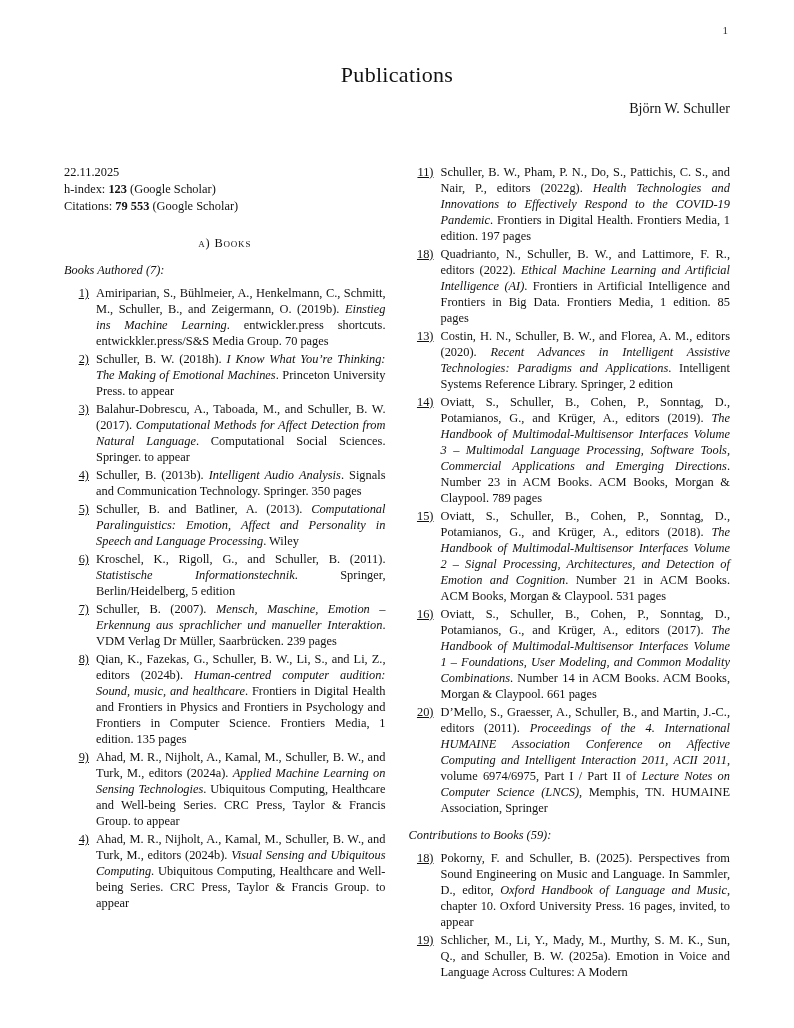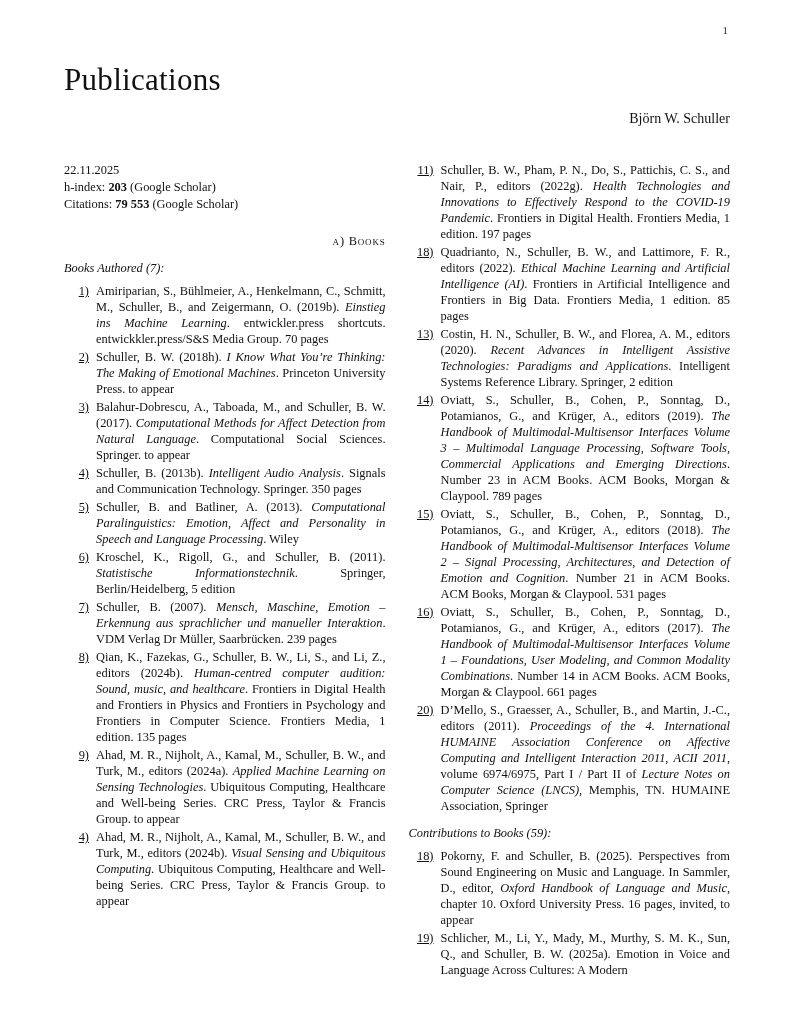--- a/index.html
+++ b/index.html
@@ -12,46 +12,47 @@
     color:#111111;
     font-family:"Liberation Serif", "DejaVu Serif", serif;
     padding:22px 64px 0 64px;
     overflow:hidden;
   }
   .page-number {
     position:absolute; top:24px; right:66px;
     font-size:11px; color:#333;
   }
   .doc-title {
-    font-size:31px;
+    text-align:center;
+    font-size:22px;
     font-weight:400;
     margin-top:40px;
     letter-spacing:0.3px;
   }
   .doc-author {
     text-align:right;
     font-size:14px;
     margin-top:13px;
   }
   .columns {
     display:flex;
     gap:23px;
-    margin-top:35px;
+    margin-top:47px;
   }
   .col {
     flex:1 1 0;
     min-width:0;
     font-size:12.4px;
     line-height:1.29;
   }
   .meta { margin-bottom:20px; }
   .meta-line { line-height:1.38; }
   .bold { font-weight:bold; }
   .section-heading {
-    text-align:right;
+    text-align:center;
     font-variant:small-caps;
     letter-spacing:0.8px;
     margin:6px 0 9px 0;
   }
   .subheading {
     font-style:italic;
     margin:11px 0 7px 0;
   }
   .ref { display:flex; margin-bottom:2px; }
   .ref-num {
@@ -75,21 +76,21 @@
 <div class="page">
   <div class="page-number">1</div>
 
   <h1 class="doc-title">Publications</h1>
   <div class="doc-author">Björn W. Schuller</div>
 
   <div class="columns">
     <div class="col">
       <div class="meta">
         <div class="meta-line">22.11.2025</div>
-        <div class="meta-line"><span>h-index: </span><span class="bold">203</span><span> (Google Scholar)</span></div>
+        <div class="meta-line"><span>h-index: </span><span class="bold">123</span><span> (Google Scholar)</span></div>
         <div class="meta-line"><span>Citations: </span><span class="bold">79 553</span><span> (Google Scholar)</span></div>
       </div>
       <div id="left-items">
           <div class="section-heading">a) Books</div>
           <div class="subheading">Books Authored (7):</div>
           <div class="ref">
             <span class="ref-num">1)</span>
             <span class="ref-text"><span>Amiriparian, S., Bühlmeier, A., Henkelmann, C., Schmitt, M., Schuller, B., and Zeigermann, O. (2019b). </span><em>Einstieg ins Machine Learning</em><span>. entwickler.press shortcuts. entwickkler.press/S&amp;S Media Group. 70 pages</span></span>
           </div>
           <div class="ref">

